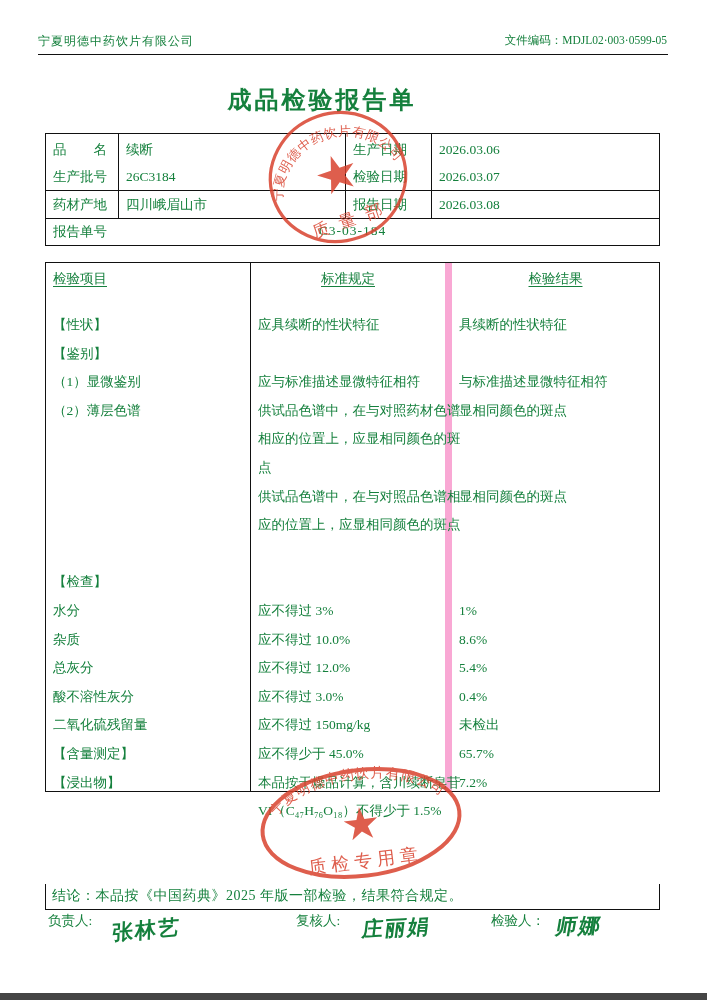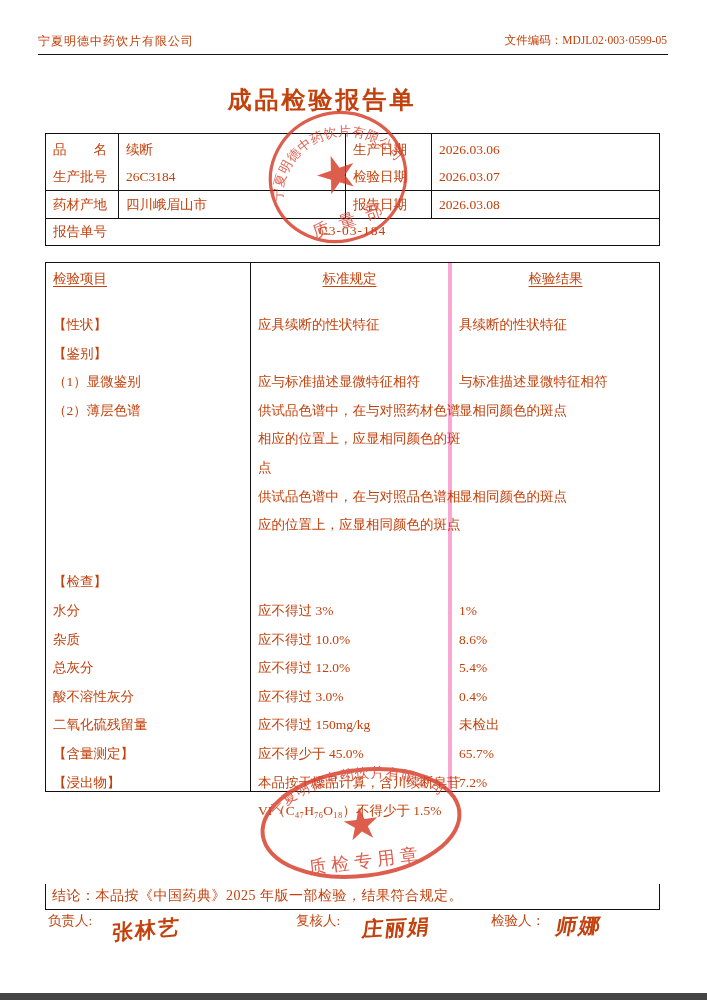--- a/index.html
+++ b/index.html
@@ -1,18 +1,18 @@
 <!DOCTYPE html>
 <html><head>
 <meta charset="utf-8">
 <style>
   html,body{margin:0;padding:0;background:#ffffff;}
   .page{
     position:relative;width:707px;height:1000px;background:#ffffff;
-    font-family:"Liberation Serif","DejaVu Serif",serif;color:#c2410c;overflow:hidden;
+    font-family:"Liberation Serif","DejaVu Serif",serif;color:#15803d;overflow:hidden;
   }
   
   .hdr-company{position:absolute;left:38px;top:33px;font-size:12px;letter-spacing:1px;}
   .hdr-code{position:absolute;right:40px;top:33px;font-size:11.5px;}
   .hdr-rule{position:absolute;left:38px;top:54px;width:630px;height:0;border-top:1.6px solid #111;}
   
   .doc-title{position:absolute;left:0;top:84px;width:644px;text-align:center;
     font-size:24px;font-weight:bold;letter-spacing:3px;}
   
   .info-table{position:absolute;left:45px;top:133px;width:615px;height:113px;
@@ -28,21 +28,21 @@
   .w-dlabel{width:86px;}
   .w-dvalue{flex:1;}
   .it-rowB .it-cell{justify-content:center;}
   .it-rowC .rc-label{position:absolute;left:7px;top:4px;}
   .it-rowC .rc-value{position:absolute;left:0;top:4px;width:100%;text-align:center;letter-spacing:1px;}
   
   .main-table{position:absolute;left:45px;top:262px;width:615px;height:530px;
     border:1.8px solid #111;border-bottom:1.2px solid #111;box-sizing:border-box;display:flex;font-size:13.5px;}
   .mt-col{box-sizing:border-box;padding:0;}
   .mt-col1{width:205px;border-right:1px solid #111;}
-  .mt-col2{width:201px;border-right:4px solid #f9a8d4;}
+  .mt-col2{width:201px;border-right:7px solid #f9a8d4;}
   .mt-col3{flex:1;}
   .mt-head{height:48px;box-sizing:border-box;padding-top:7px;}
   .mt-head span{text-decoration:underline;text-underline-offset:3px;}
   .mt-head.center{text-align:center;}
   .mt-head.left{padding-left:7px;}
   .mt-lines{padding-left:7px;}
   .mt-lines .line{height:28.6px;line-height:28.6px;white-space:nowrap;overflow:visible;}
   
   .conclusion{position:absolute;left:45px;top:884px;width:615px;height:26px;
     border:1.8px solid #111;border-top:none;box-sizing:border-box;

